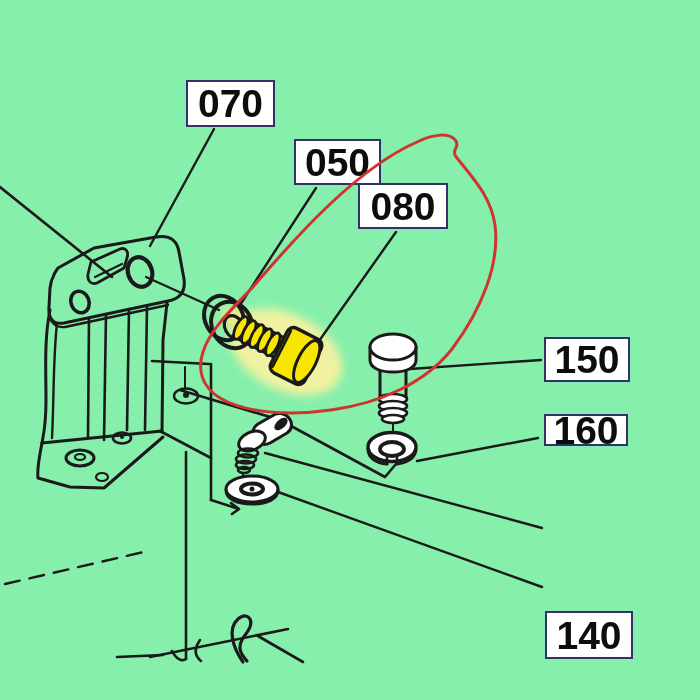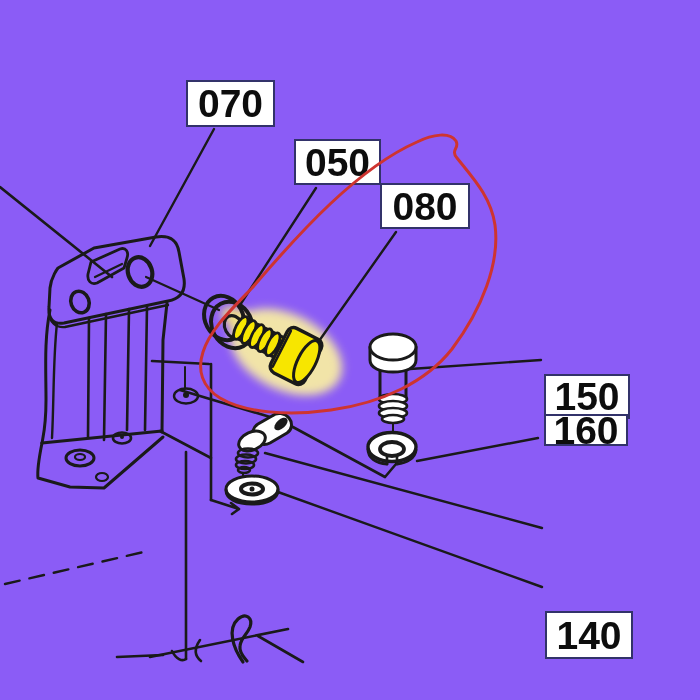--- a/index.html
+++ b/index.html
@@ -1,32 +1,32 @@
 <!DOCTYPE html>
 <html><head>
 <meta charset="utf-8">
 <style>
   html,body{margin:0;padding:0;background:#ffffff;}
   #stage{
-    position:relative;width:700px;height:700px;background:#8b5cf6;overflow:hidden;
+    position:relative;width:700px;height:700px;background:#86efac;overflow:hidden;
     font-family:"Liberation Sans",sans-serif;
     text-align:right;
   }
   #drawing{position:absolute;left:0;top:0;}
   .part-label{
     position:absolute;box-sizing:border-box;
     border:2px solid #32326a;background:#ffffff;
     display:flex;align-items:center;justify-content:center;
     font-weight:700;font-size:39px;color:#0d0d0d;line-height:1;
     letter-spacing:0px;z-index:3;
   }
   .lbl-070{left:186px;top:80px;width:89px;height:47px;}
   .lbl-090{left:294px;top:139px;width:87px;height:46px;}
-  .lbl-080{left:380px;top:183px;width:90px;height:46px;}
-  .lbl-150{left:544px;top:337px;width:86px;height:45px;margin-top:37px;}
+  .lbl-080{left:358px;top:183px;width:90px;height:46px;}
+  .lbl-150{left:544px;top:337px;width:86px;height:45px;}
   .lbl-160{left:544px;top:414px;width:84px;height:32px;}
   .lbl-130{left:545px;top:510px;width:79px;height:46px;}
   .lbl-140{left:545px;top:565px;width:88px;height:48px;margin-top:46px;}
   #redlayer{position:absolute;left:0;top:0;z-index:4;pointer-events:none;}
 </style>
 </head>
 <body>
 
 <div id="stage">
 

